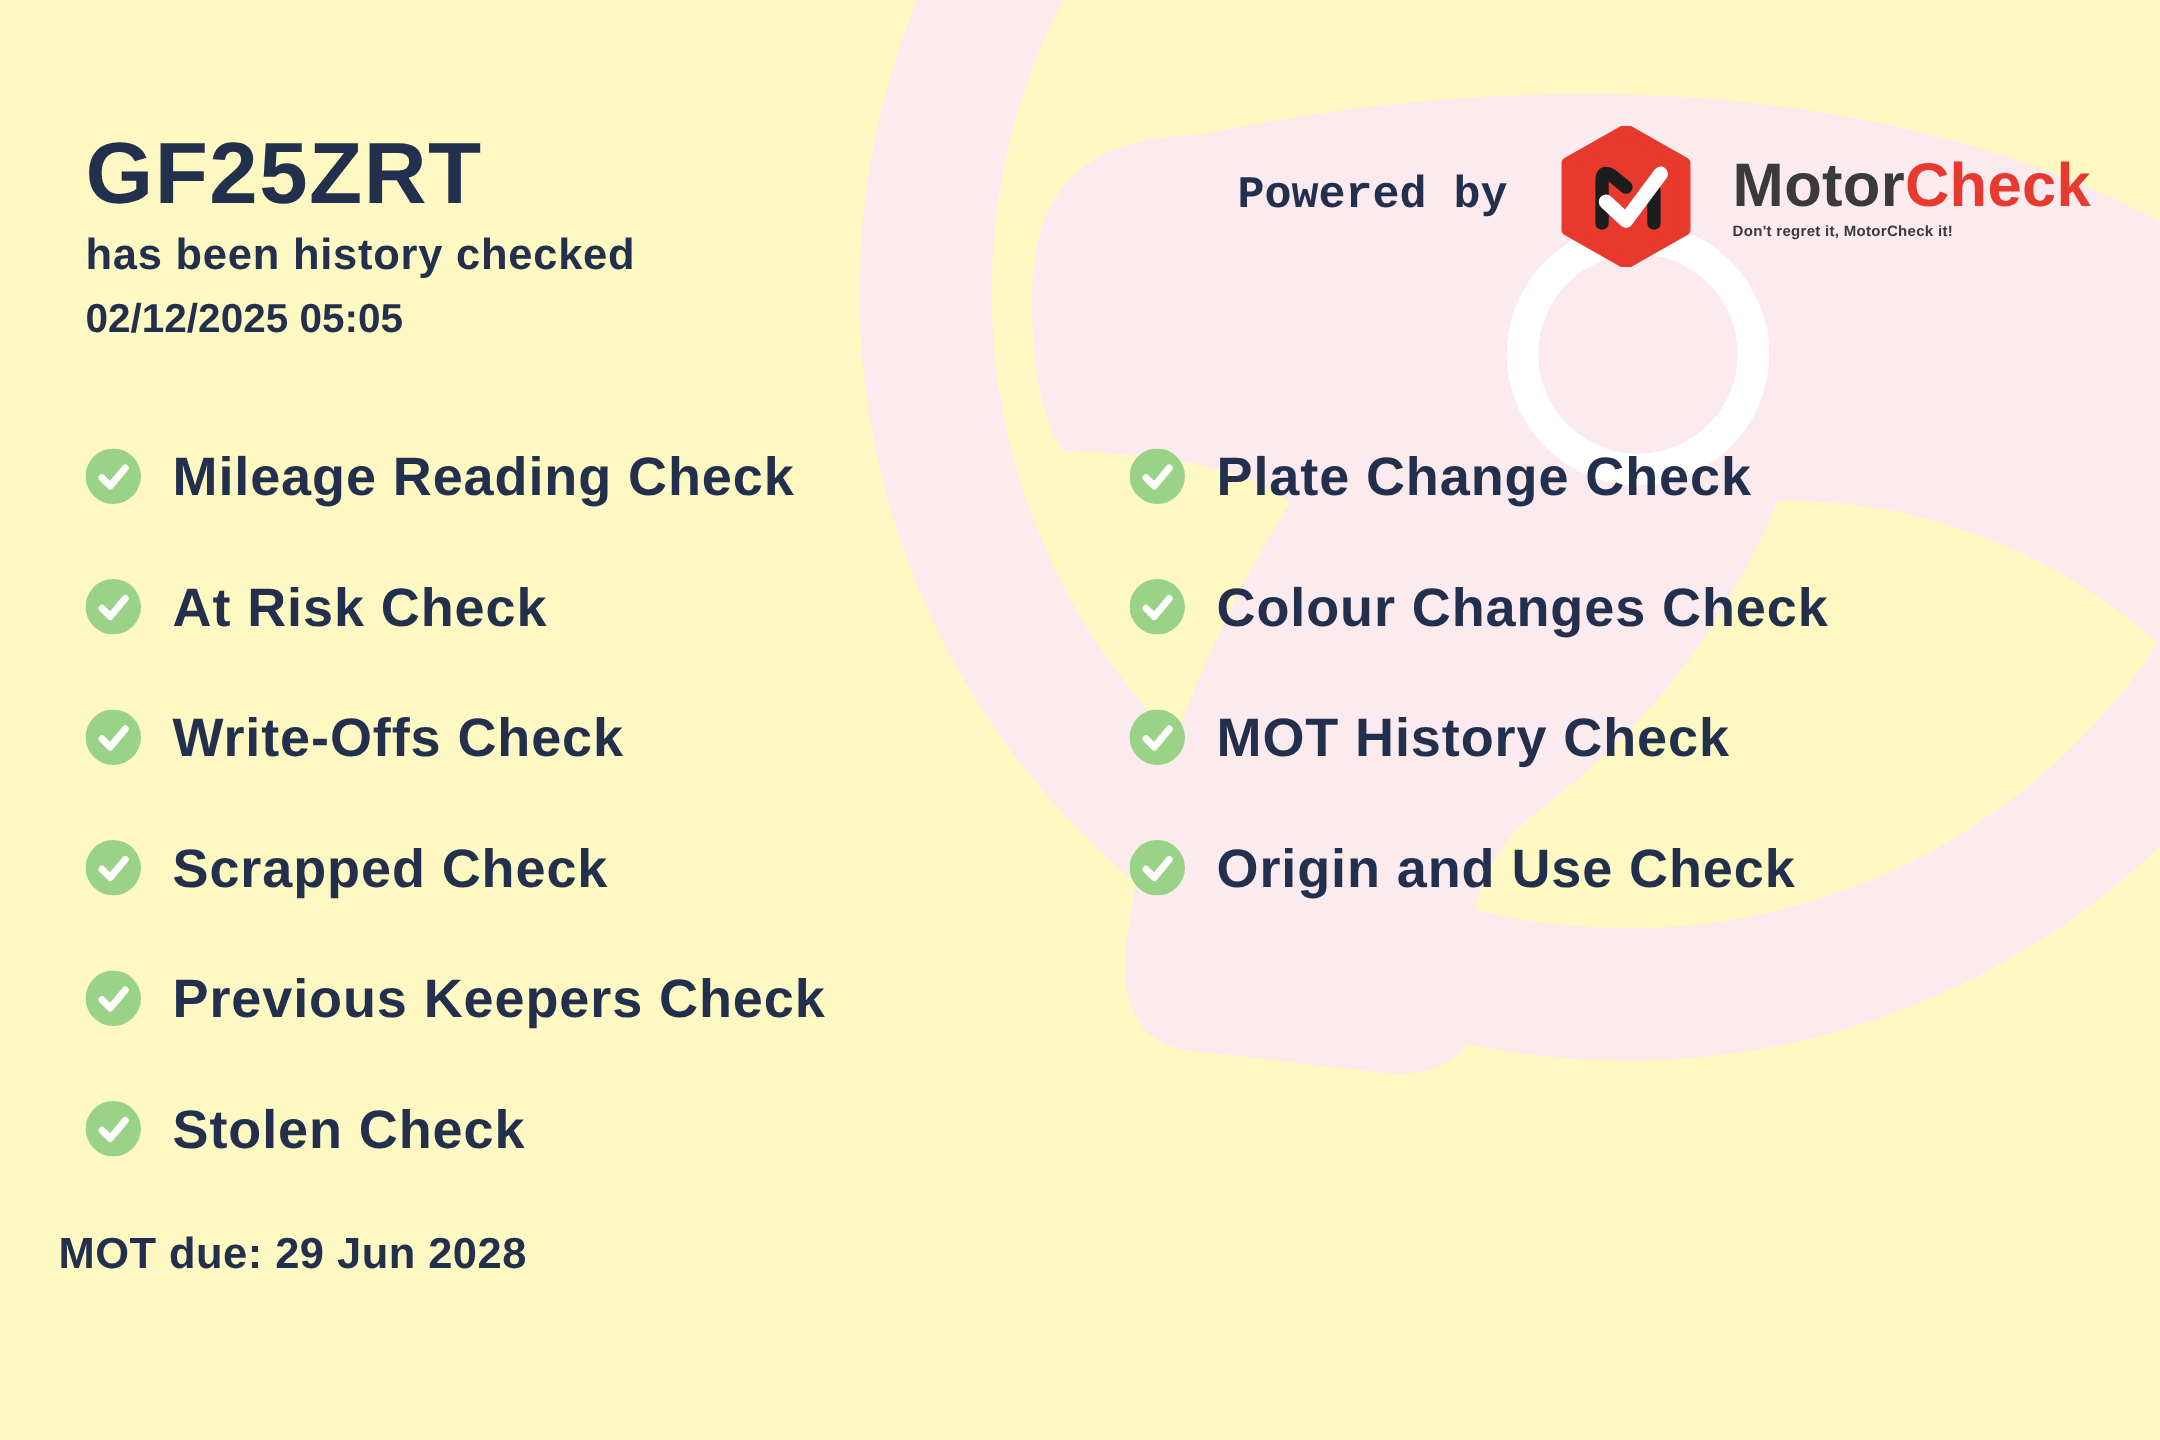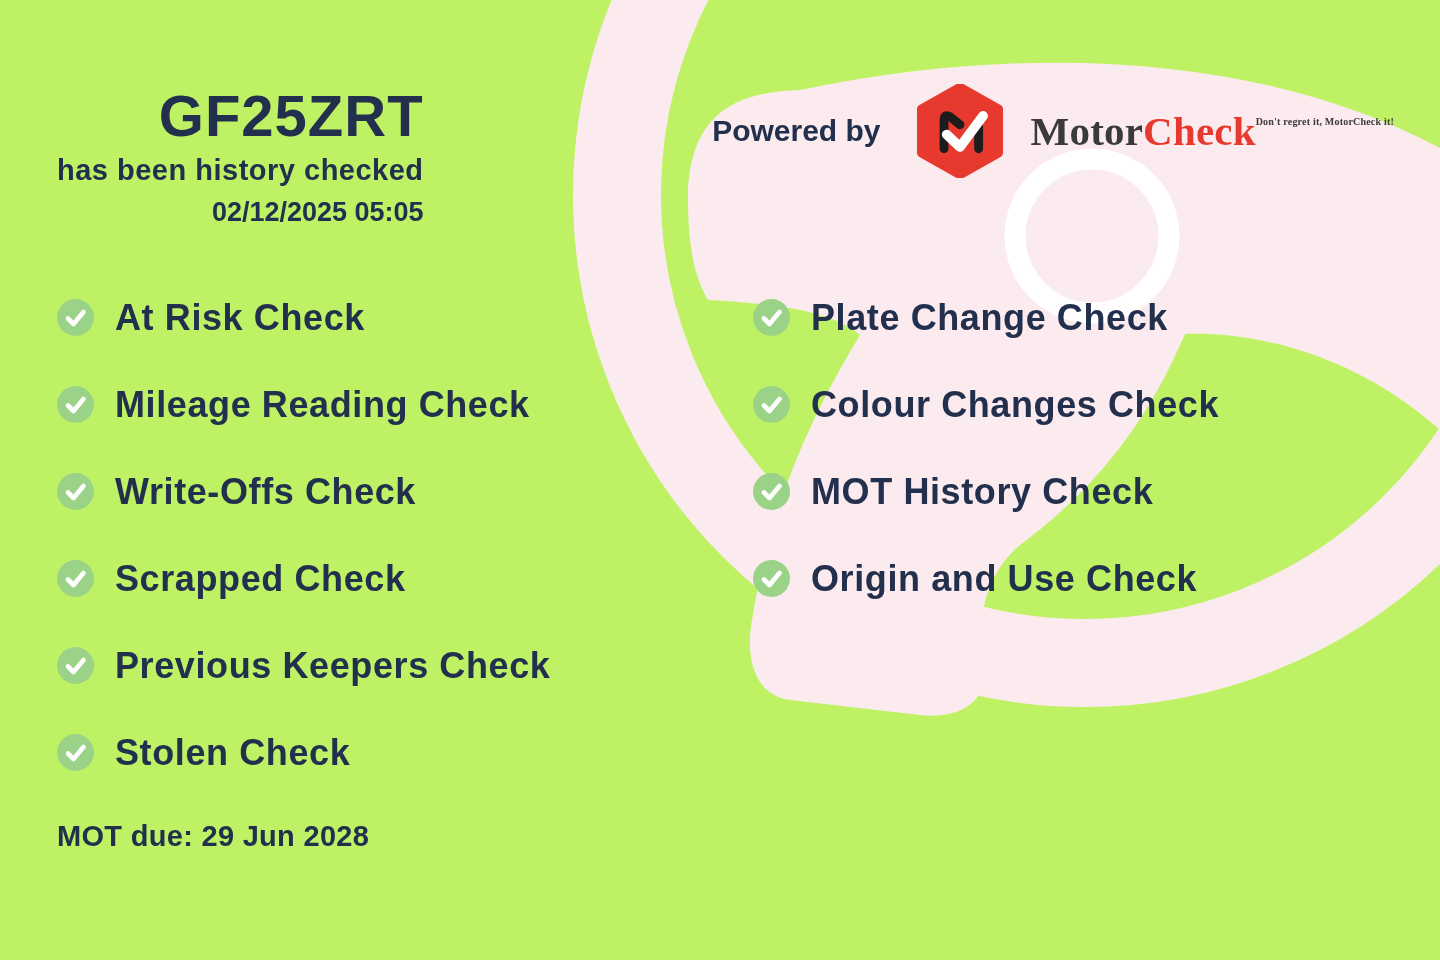--- a/index.html
+++ b/index.html
@@ -1,46 +1,45 @@
 <!DOCTYPE html>
 <html><head>
 <meta charset="utf-8">
 <style>
   html,body{margin:0;padding:0;background:#ffffff;}
   .canvas{
-    position:relative;width:1440px;height:960px;overflow:hidden;background:#bef264;
+    position:relative;width:1440px;height:960px;overflow:hidden;background:#fef9c3;
     font-family:"Liberation Sans","DejaVu Sans",sans-serif;
-    text-align:right;
     -webkit-font-smoothing:antialiased;
   }
   
   .wheel-bg{position:absolute;inset:0;z-index:0;}
   
   .header{position:absolute;left:57px;top:84px;z-index:2;color:#22304d;}
   .reg{font-size:58px;font-weight:800;letter-spacing:1px;line-height:1.1;}
   .subtitle{font-size:29px;font-weight:700;letter-spacing:.5px;margin-top:6px;}
   .timestamp{font-size:27px;font-weight:600;margin-top:10px;}
   
   .branding{position:absolute;top:84px;right:46px;z-index:2;display:flex;align-items:center;gap:26px;}
-  .powered{font-size:30px;font-weight:600;color:#22304d;margin-right:8px;}
+  .powered{font-size:30px;font-weight:600;color:#22304d;margin-right:8px;font-family:Liberation Mono, monospace;}
   .hex-logo{width:90px;height:94px;display:block;}
-  .brand-text{display:flex;flex-direction:row;align-items:flex-start;font-family:Liberation Serif, serif;}
+  .brand-text{display:flex;flex-direction:column;align-items:flex-start;}
   .brand-name{font-size:41px;font-weight:800;line-height:1;letter-spacing:.2px;}
   .brand-first{color:#3a3a3a;}
   .brand-second{color:#e8392e;}
   .tagline{font-size:10px;font-weight:700;color:#3a3a3a;margin-top:5px;letter-spacing:.2px;}
   
   .check-col{position:absolute;top:274px;z-index:2;}
   .col-left{left:57px;}
   .col-right{left:753px;}
   .check-row{height:87px;display:flex;align-items:center;}
   .tick{width:37px;height:37px;flex:0 0 37px;margin-right:21px;display:block;}
   .check-label{font-size:36px;font-weight:700;color:#22304d;letter-spacing:.6px;white-space:nowrap;}
   
-  .footer{position:absolute;left:57px;top:820px;z-index:2;}
+  .footer{position:absolute;left:39px;top:820px;z-index:2;}
   .mot-due{font-size:29px;font-weight:700;color:#22304d;letter-spacing:.3px;}
 </style>
 </head>
 <body>
 
 <div class="canvas">
 
   <svg class="wheel-bg" viewBox="0 0 1440 960" width="1440" height="960" aria-hidden="true">
 
     <circle cx="1085" cy="195" r="468" fill="none" stroke="#FBEAEE" stroke-width="88"></circle>
@@ -82,28 +81,28 @@
       <span class="tagline">Don't regret it, MotorCheck it!</span>
     </span>
   </div>
 
   <div class="check-col col-left">
       <div class="check-row">
       <svg class="tick" viewBox="0 0 37 37" aria-hidden="true">
         <circle cx="18.5" cy="18.5" r="18.5" fill="#9AD387"></circle>
         <path d="M11,19.5 L16.5,25 L26.5,13" fill="none" stroke="#ffffff" stroke-width="4.6" stroke-linecap="round" stroke-linejoin="round"></path>
       </svg>
-      <span class="check-label">At Risk Check</span>
+      <span class="check-label">Mileage Reading Check</span>
     </div>
       <div class="check-row">
       <svg class="tick" viewBox="0 0 37 37" aria-hidden="true">
         <circle cx="18.5" cy="18.5" r="18.5" fill="#9AD387"></circle>
         <path d="M11,19.5 L16.5,25 L26.5,13" fill="none" stroke="#ffffff" stroke-width="4.6" stroke-linecap="round" stroke-linejoin="round"></path>
       </svg>
-      <span class="check-label">Mileage Reading Check</span>
+      <span class="check-label">At Risk Check</span>
     </div>
       <div class="check-row">
       <svg class="tick" viewBox="0 0 37 37" aria-hidden="true">
         <circle cx="18.5" cy="18.5" r="18.5" fill="#9AD387"></circle>
         <path d="M11,19.5 L16.5,25 L26.5,13" fill="none" stroke="#ffffff" stroke-width="4.6" stroke-linecap="round" stroke-linejoin="round"></path>
       </svg>
       <span class="check-label">Write-Offs Check</span>
     </div>
       <div class="check-row">
       <svg class="tick" viewBox="0 0 37 37" aria-hidden="true">

